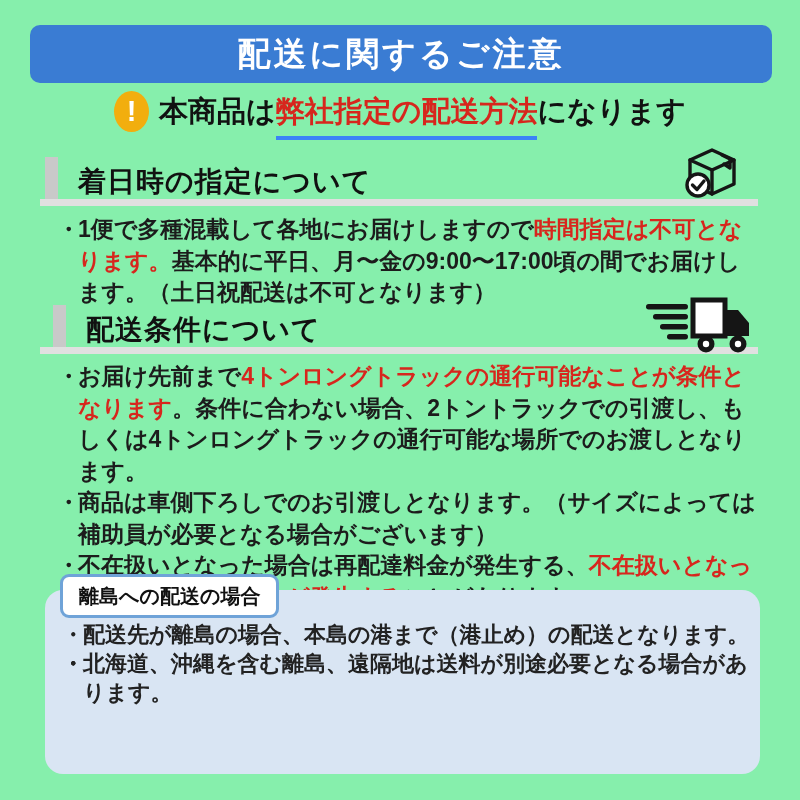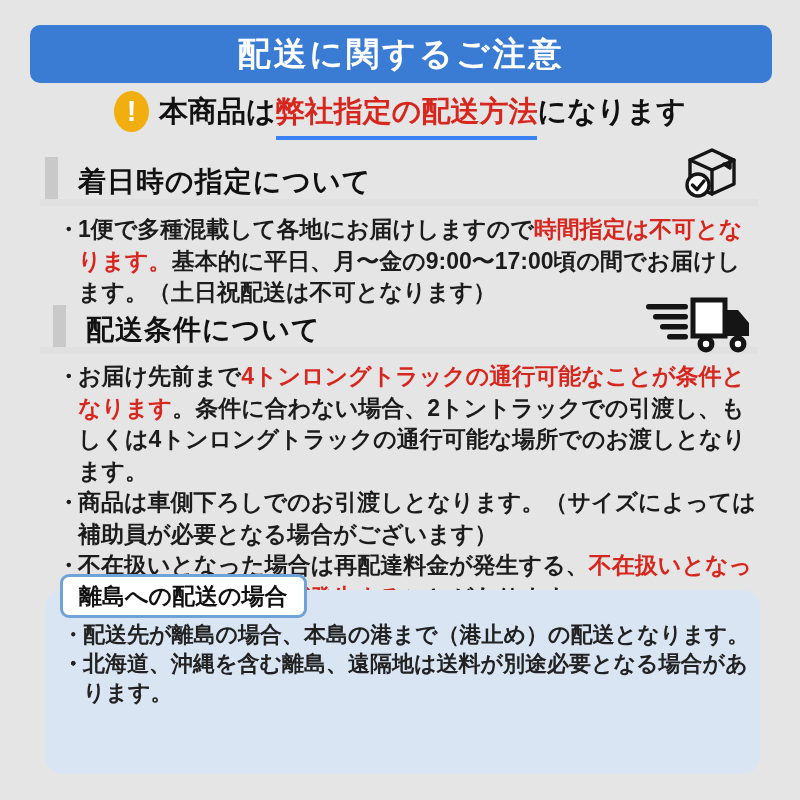--- a/index.html
+++ b/index.html
@@ -1,18 +1,18 @@
 <!DOCTYPE html>
 <html><head>
 <meta charset="utf-8">
 <style>
   html,body{margin:0;padding:0;}
   body{width:800px;height:800px;background:#ffffff;color:#1c1c1c;
        font-family:"Liberation Sans","DejaVu Sans",sans-serif;}
-  .page{position:relative;width:800px;height:800px;overflow:hidden;background:#e5e5e5;}
+  .page{position:relative;width:800px;height:800px;overflow:hidden;background:#86efac;}
 
   .header{position:absolute;left:30px;top:25px;width:742px;height:58px;
           background:#3a7cd3;border-radius:10px;display:flex;align-items:center;
           justify-content:center;color:#fff;font-size:33px;font-weight:bold;letter-spacing:3px;}
 
   .notice{position:absolute;left:0;top:91px;width:100%;display:flex;align-items:center;
           justify-content:center;gap:10px;font-size:29px;font-weight:bold;color:#111;}
   .warn-icon{display:inline-flex;align-items:center;justify-content:center;flex:0 0 auto;
           width:35px;height:41px;background:#f2ae0e;border-radius:50%;color:#fff;
           font-size:29px;font-weight:bold;line-height:1;}
@@ -28,21 +28,21 @@
 
   .bullets{position:absolute;left:57px;width:706px;font-size:23px;line-height:31.5px;
            font-weight:600;word-break:break-all;color:#1c1c1c;}
   .bullet{position:relative;padding-left:21px;}
   .marker{position:absolute;left:0;top:0;}
 
   .island{position:absolute;left:45px;top:590px;width:715px;height:184px;
           background:#d9e5f3;border-radius:18px;}
   .island-label{position:absolute;left:60px;top:574px;height:38px;background:#fff;
           border:3px solid #6fa3d8;border-radius:9px;display:flex;align-items:center;
-          padding:0 16px;font-size:23px;font-weight:bold;color:#111;}
+          padding:0 16px;font-size:20px;font-weight:bold;color:#111;}
   .island-bullets{position:absolute;left:62px;top:620px;width:688px;font-size:22px;
           line-height:29px;font-weight:600;color:#222;word-break:break-all;}
 </style>
 </head>
 <body>
 
 <div class="page">
 
   <div class="header">配送に関するご注意</div>
 

